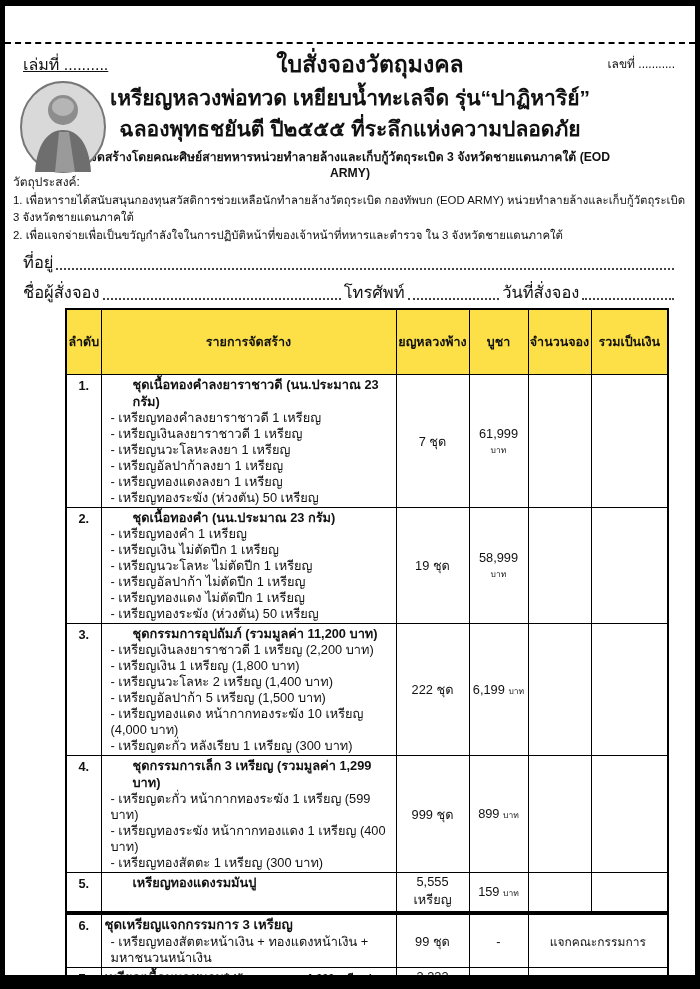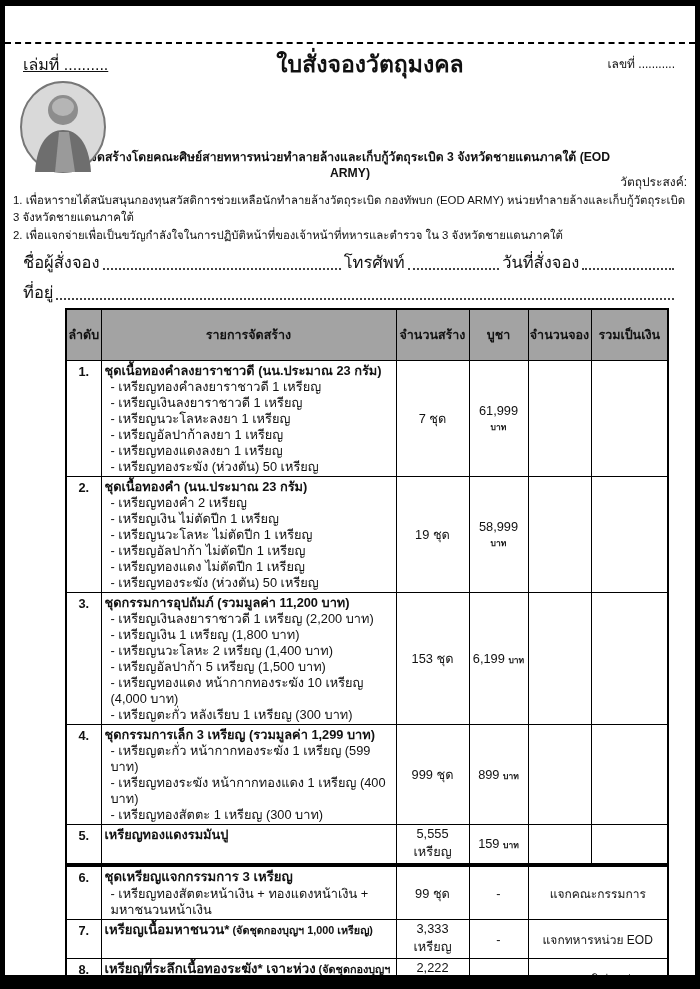--- a/index.html
+++ b/index.html
@@ -14,51 +14,53 @@
   .header{position:relative;height:158px;}
   .bookno{position:absolute;left:18px;top:46px;font-size:16px;text-decoration:underline;}
   .docno{position:absolute;right:20px;top:48px;font-size:12px;}
   .t1{position:absolute;left:0;right:0;top:40px;text-align:center;font-size:23px;font-weight:bold;margin-left:40px;}
   .t2{position:absolute;left:0;right:0;top:75px;text-align:center;font-size:21px;font-weight:bold;}
   .t3{position:absolute;left:0;right:0;top:106px;text-align:center;font-size:21px;font-weight:bold;}
   .sub{position:absolute;left:70px;right:70px;top:141px;text-align:center;font-size:12.2px;font-weight:600;}
   .monk{position:absolute;left:14px;top:74px;}
   .eod{position:absolute;right:10px;top:70px;}
   .objectives{margin:10px 8px 0 8px;font-size:11.4px;line-height:17.5px;}
-  .obj-label{font-size:12px;text-align:right;}
+  .obj-label{font-size:12px;}
   .formline{display:flex;align-items:flex-end;margin:7px 18px 0 18px;font-size:16.5px;line-height:23px;white-space:nowrap;}
   .dots{flex:1;border-bottom:2px dotted #444;margin:0 3px 4px 3px;min-width:20px;}
   table{border-collapse:collapse;table-layout:fixed;margin-left:60px;width:602px;background:#fff;}
   table,td,th{border:1.6px solid #000;}
   .maintable{border:2.5px solid #000;margin-top:4px;}
-  .maintable th{background:#a3a3a3;font-size:12.5px;font-weight:bold;padding:15px 1px;}
+  .maintable th{background:#fde047;font-size:12.5px;font-weight:bold;padding:22px 1px;}
   td{padding:1px 3px;vertical-align:middle;font-size:12.8px;}
   .c-no{text-align:center;vertical-align:top;font-weight:bold;padding-top:3px;}
   .c-item{vertical-align:top;}
-  .item-title{font-weight:bold;line-height:17px;}
+  .item-title{font-weight:bold;line-height:17px;margin-left:28px;}
   .item-title2{font-weight:bold;line-height:18px;font-size:13.2px;}
   .item-detail{line-height:16px;padding-left:6px;}
   .c-mid{text-align:center;}
-  .unit{font-size:8.5px;font-weight:bold;}
+  .unit{font-size:8.5px;}
   .small{font-weight:bold;font-size:10.8px;}
   .c-note{text-align:center;font-size:12px;}
   .totalline{display:flex;justify-content:flex-end;align-items:center;width:602px;margin:5px 0 4px 60px;height:27px;}
   .total-label{font-weight:bold;font-size:18px;margin-right:8px;}
   .total-box{width:136px;height:26px;background:#ddd;}
   .table2{border:2.5px solid #000;}
 </style>
 </head>
 <body>
 
 <div class="page">
   <div class="header">
     <div class="cutline"></div>
     <div class="bookno">เล่มที่ ..........</div>
     <div class="docno">เลขที่ ...........</div>
     <div class="t1">ใบสั่งจองวัตถุมงคล</div>
+    <div class="t2">เหรียญหลวงพ่อทวด เหยียบน้ำทะเลจืด รุ่น“ปาฏิหาริย์”</div>
+    <div class="t3">ฉลองพุทธชยันตี ปี๒๕๕๕ ที่ระลึกแห่งความปลอดภัย</div>
     <div class="sub">จัดสร้างโดยคณะศิษย์สายทหารหน่วยทำลายล้างและเก็บกู้วัตถุระเบิด 3 จังหวัดชายแดนภาคใต้ (EOD ARMY)</div>
 
     <div class="monk">
       <svg width="88" height="94" viewBox="0 0 88 94">
         <ellipse cx="44" cy="47" rx="42" ry="45" fill="#d9d9d9" stroke="#777" stroke-width="2"></ellipse>
         <circle cx="44" cy="30" r="15" fill="#8d8d8d"></circle>
         <ellipse cx="44" cy="27" rx="11" ry="9" fill="#b5b5b5"></ellipse>
         <path d="M16 92 C18 62 30 50 44 50 C58 50 70 62 72 92 Z" fill="#6e6e6e"></path>
         <path d="M40 52 L36 92 L56 92 L50 52 Z" fill="#9a9a9a"></path>
       </svg>
@@ -66,46 +68,46 @@
 
   </div>
 
   <div class="objectives">
     <div class="obj-label">วัตถุประสงค์:</div>
     <div>1. เพื่อหารายได้สนับสนุนกองทุนสวัสดิการช่วยเหลือนักทำลายล้างวัตถุระเบิด กองทัพบก (EOD ARMY) หน่วยทำลายล้างและเก็บกู้วัตถุระเบิด 3 จังหวัดชายแดนภาคใต้</div>
     <div>2. เพื่อแจกจ่ายเพื่อเป็นขวัญกำลังใจในการปฏิบัติหน้าที่ของเจ้าหน้าที่ทหารและตำรวจ ใน 3 จังหวัดชายแดนภาคใต้</div>
   </div>
 
   <div class="formline">
+    <span>ที่อยู่</span>
+    <span class="dots"></span>
+  </div>
+  <div class="formline">
     <span>ชื่อผู้สั่งจอง</span>
     <span class="dots" style="flex:2.6"></span>
     <span>โทรศัพท์</span>
     <span class="dots"></span>
     <span>วันที่สั่งจอง</span>
-    <span class="dots"></span>
-  </div>
-  <div class="formline">
-    <span>ที่อยู่</span>
     <span class="dots"></span>
   </div>
 
   <table class="maintable">
     <colgroup>
         <col style="width:35px">
         <col style="width:295px">
         <col style="width:73px">
         <col style="width:59px">
         <col style="width:63px">
         <col style="width:77px">
       </colgroup>
     <thead>
       <tr>
         <th>ลำดับ</th>
         <th>รายการจัดสร้าง</th>
-        <th>จำนวนสร้าง</th>
+        <th>ยญหลวงพ้าง</th>
         <th>บูชา</th>
         <th>จำนวนจอง</th>
         <th>รวมเป็นเงิน</th>
       </tr>
     </thead>
     <tbody>
         <tr>
           <td class="c-no">1.</td>
           <td class="c-item">
             <div class="item-title">ชุดเนื้อทองคำลงยาราชาวดี (นน.ประมาณ 23 กรัม)</div>
@@ -118,21 +120,21 @@
           </td>
           <td class="c-mid">7 ชุด</td>
           <td class="c-mid">61,999 <span class="unit">บาท</span></td>
           <td class="c-mid"></td>
           <td class="c-mid"></td>
         </tr>
         <tr>
           <td class="c-no">2.</td>
           <td class="c-item">
             <div class="item-title">ชุดเนื้อทองคำ (นน.ประมาณ 23 กรัม)</div>
-            <div class="item-detail">- เหรียญทองคำ 2 เหรียญ</div>
+            <div class="item-detail">- เหรียญทองคำ 1 เหรียญ</div>
             <div class="item-detail">- เหรียญเงิน ไม่ตัดปีก 1 เหรียญ</div>
             <div class="item-detail">- เหรียญนวะโลหะ ไม่ตัดปีก 1 เหรียญ</div>
             <div class="item-detail">- เหรียญอัลปาก้า ไม่ตัดปีก 1 เหรียญ</div>
             <div class="item-detail">- เหรียญทองแดง ไม่ตัดปีก 1 เหรียญ</div>
             <div class="item-detail">- เหรียญทองระฆัง (ห่วงตัน) 50 เหรียญ</div>
           </td>
           <td class="c-mid">19 ชุด</td>
           <td class="c-mid">58,999 <span class="unit">บาท</span></td>
           <td class="c-mid"></td>
           <td class="c-mid"></td>
@@ -141,21 +143,21 @@
           <td class="c-no">3.</td>
           <td class="c-item">
             <div class="item-title">ชุดกรรมการอุปถัมภ์ (รวมมูลค่า 11,200 บาท)</div>
             <div class="item-detail">- เหรียญเงินลงยาราชาวดี 1 เหรียญ (2,200 บาท)</div>
             <div class="item-detail">- เหรียญเงิน 1 เหรียญ (1,800 บาท)</div>
             <div class="item-detail">- เหรียญนวะโลหะ 2 เหรียญ (1,400 บาท)</div>
             <div class="item-detail">- เหรียญอัลปาก้า 5 เหรียญ (1,500 บาท)</div>
             <div class="item-detail">- เหรียญทองแดง หน้ากากทองระฆัง 10 เหรียญ (4,000 บาท)</div>
             <div class="item-detail">- เหรียญตะกั่ว หลังเรียบ 1 เหรียญ (300 บาท)</div>
           </td>
-          <td class="c-mid">153 ชุด</td>
+          <td class="c-mid">222 ชุด</td>
           <td class="c-mid">6,199 <span class="unit">บาท</span></td>
           <td class="c-mid"></td>
           <td class="c-mid"></td>
         </tr>
         <tr>
           <td class="c-no">4.</td>
           <td class="c-item">
             <div class="item-title">ชุดกรรมการเล็ก 3 เหรียญ (รวมมูลค่า 1,299 บาท)</div>
             <div class="item-detail">- เหรียญตะกั่ว หน้ากากทองระฆัง 1 เหรียญ (599 บาท)</div>
             <div class="item-detail">- เหรียญทองระฆัง หน้ากากทองแดง 1 เหรียญ (400 บาท)</div>

